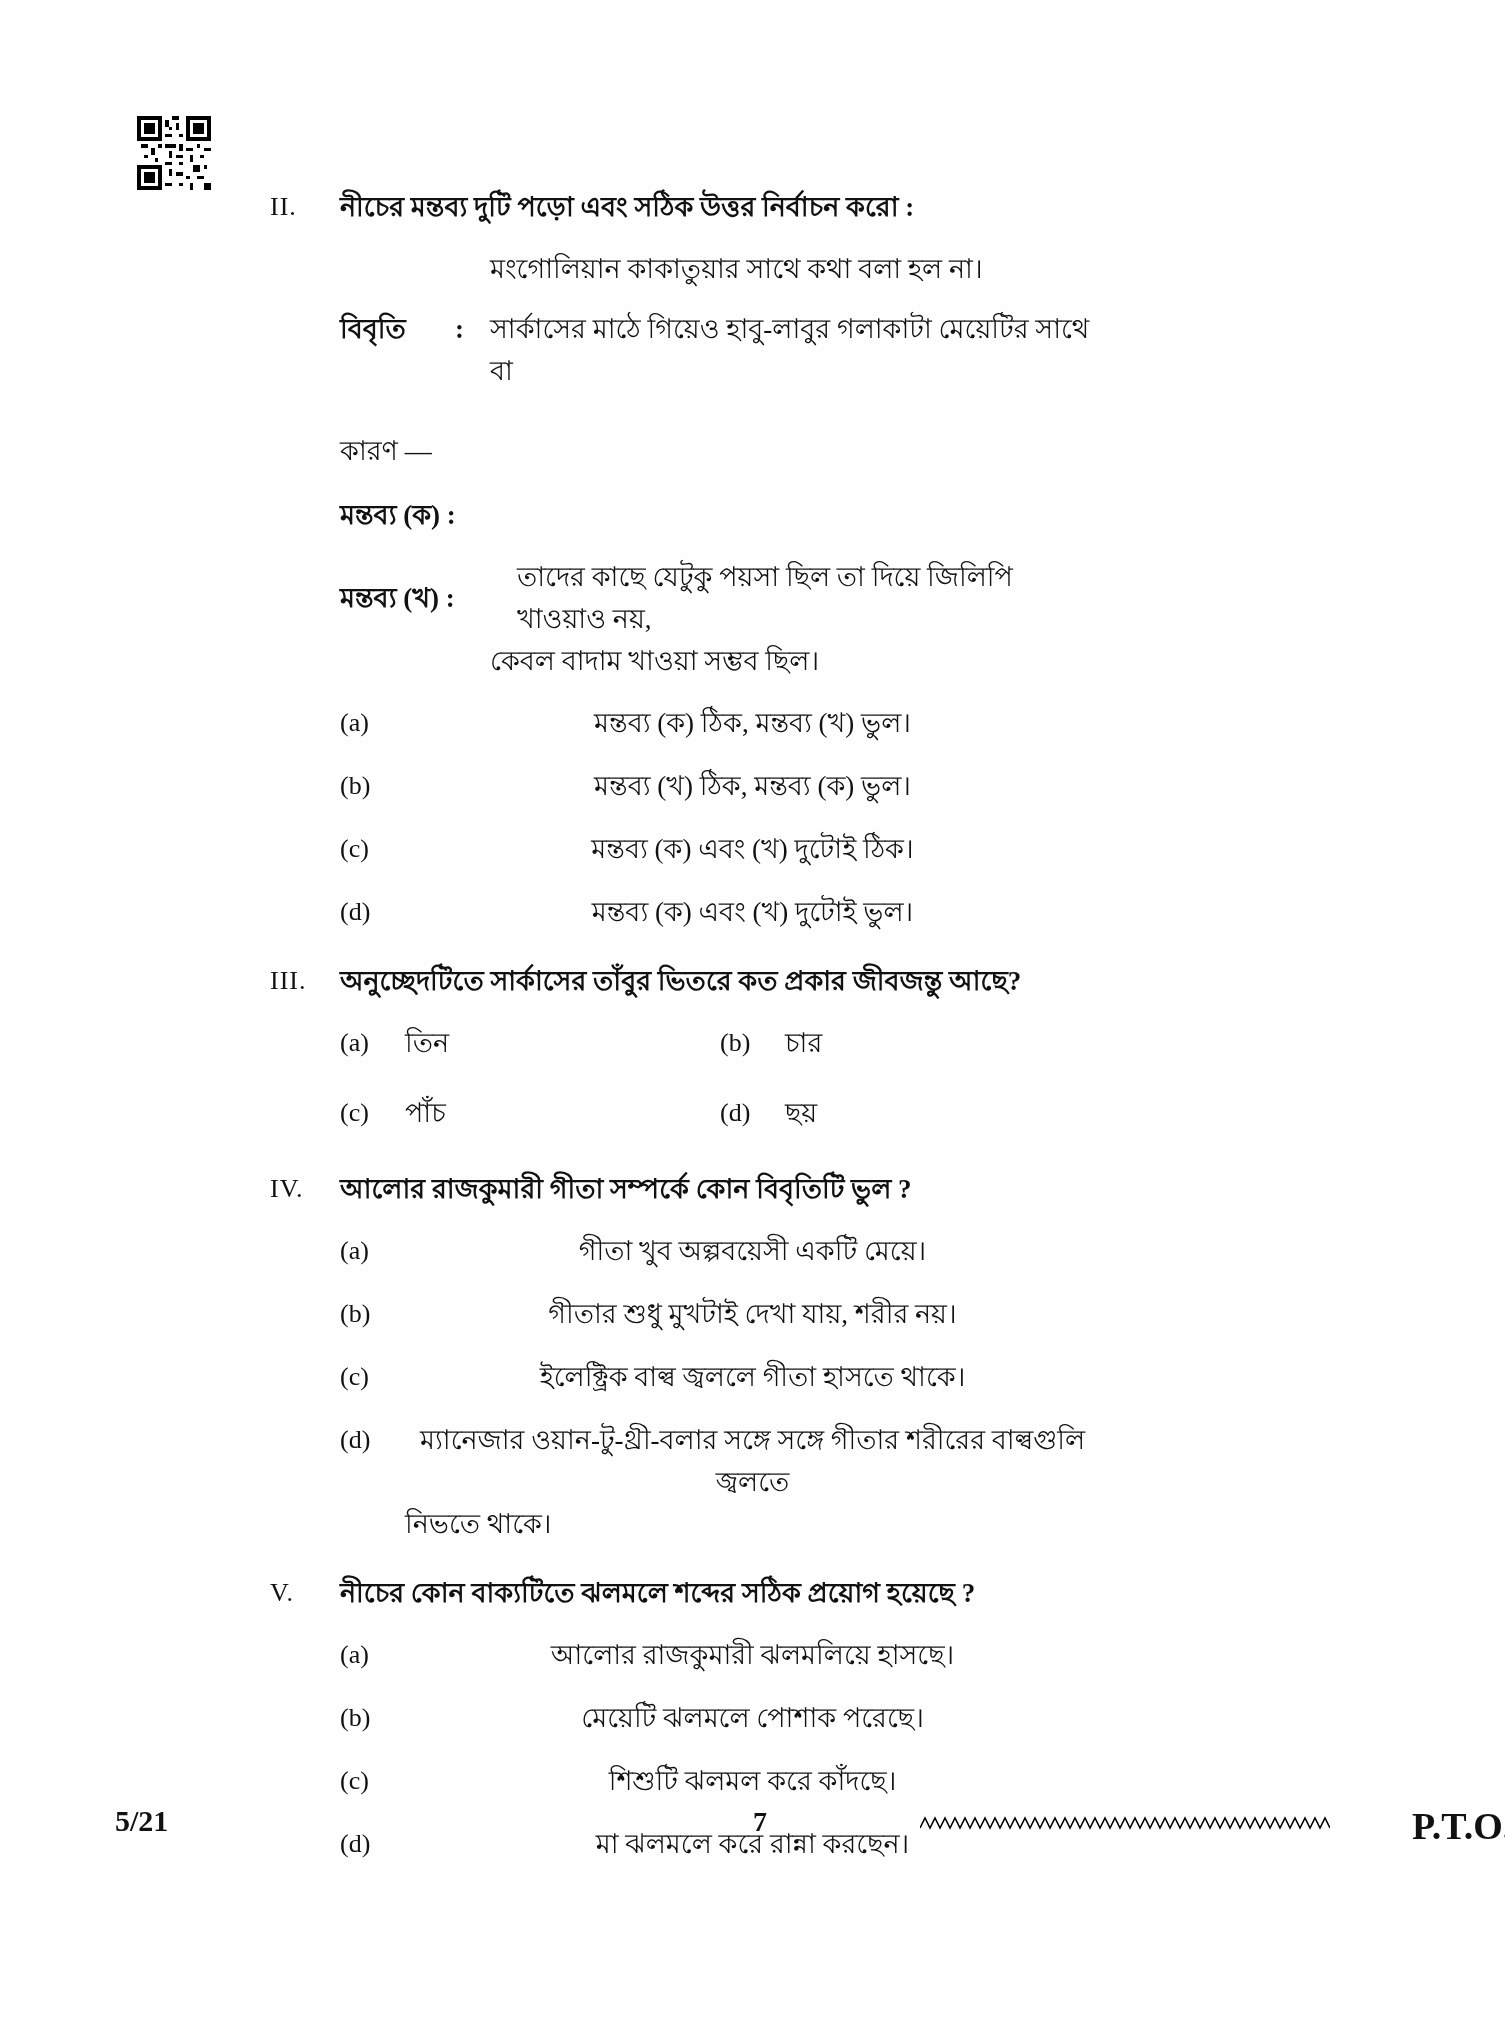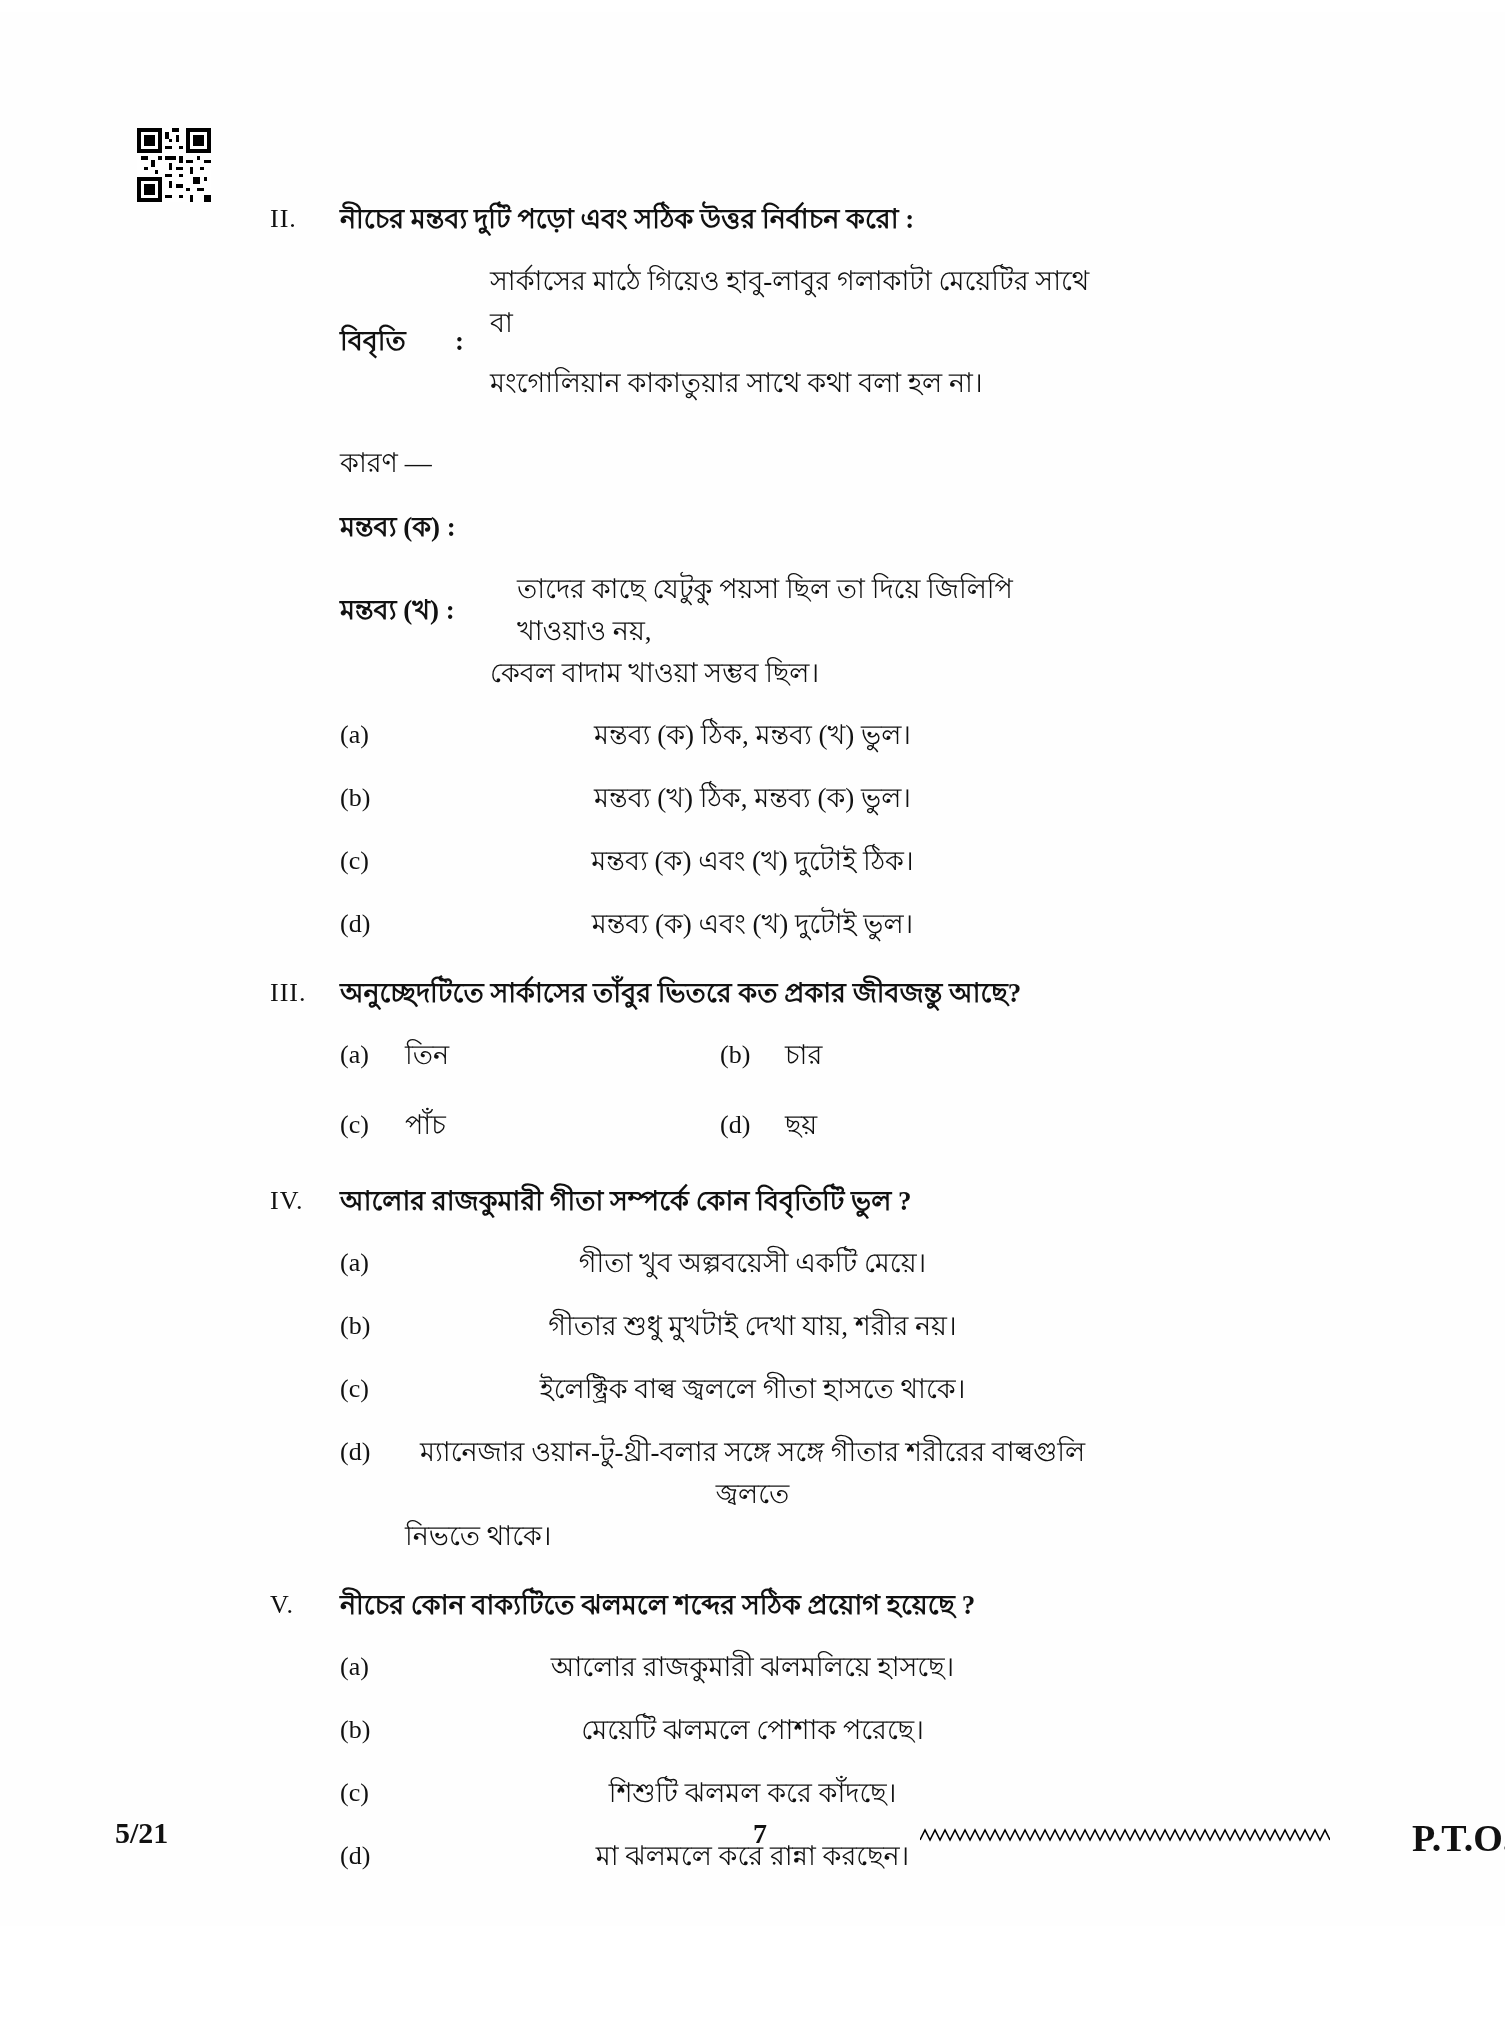--- a/index.html
+++ b/index.html
@@ -1,21 +1,21 @@
 <!DOCTYPE html>
 <html><head>
 <meta charset="utf-8">
 <style>
   * { margin: 0; padding: 0; box-sizing: border-box; }
   html, body { background: #ffffff; }
   .page {
     position: relative;
     width: 1505px;
     height: 1914px;
-    margin: 12px auto;
+    margin: 0 auto;
     background: #fefefe;
     color: #111;
     font-family: "Liberation Serif", "DejaVu Serif", serif;
     overflow: hidden;
   }
   .qr {
     position: absolute;
     left: 137px;
     top: 116px;
     width: 74px;
@@ -118,22 +118,22 @@
       <div class="q-head">
         <span class="q-num">II.</span>
         <span class="q-prompt">নীচের মন্তব্য দুটি পড়ো এবং সঠিক উত্তর নির্বাচন করো :</span>
       </div>
 
       <div class="indent1">
         <div class="label-row">
           <span class="label-cell">বিবৃতি</span>
           <span class="colon-cell">:</span>
           <span class="stmt-text">
+            <p>মংগোলিয়ান কাকাতুয়ার সাথে কথা বলা হল না।</p>
             <p>সার্কাসের মাঠে গিয়েও হাবু-লাবুর গলাকাটা মেয়েটির সাথে বা</p>
-            <p>মংগোলিয়ান কাকাতুয়ার সাথে কথা বলা হল না।</p>
           </span>
         </div>
 
         <p class="reason">কারণ —</p>
 
         <div class="label-row">
           <span class="label-cell-wide">মন্তব্য (ক) :</span>
         </div>
 
         <div class="label-row" style="margin-bottom:0;gap:27px;">

